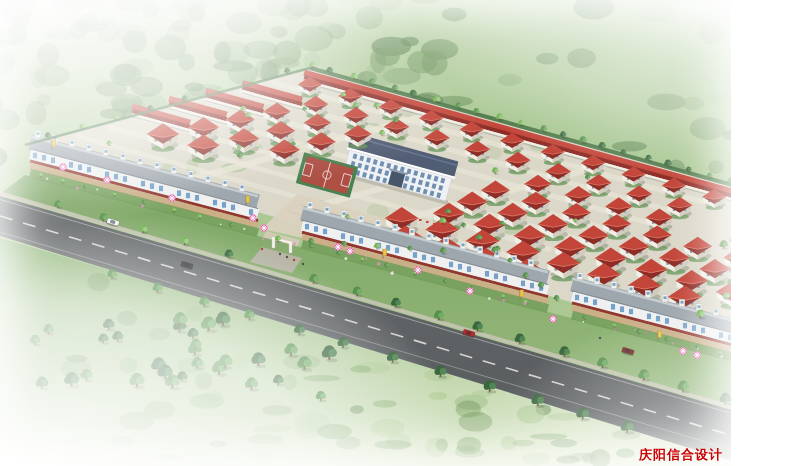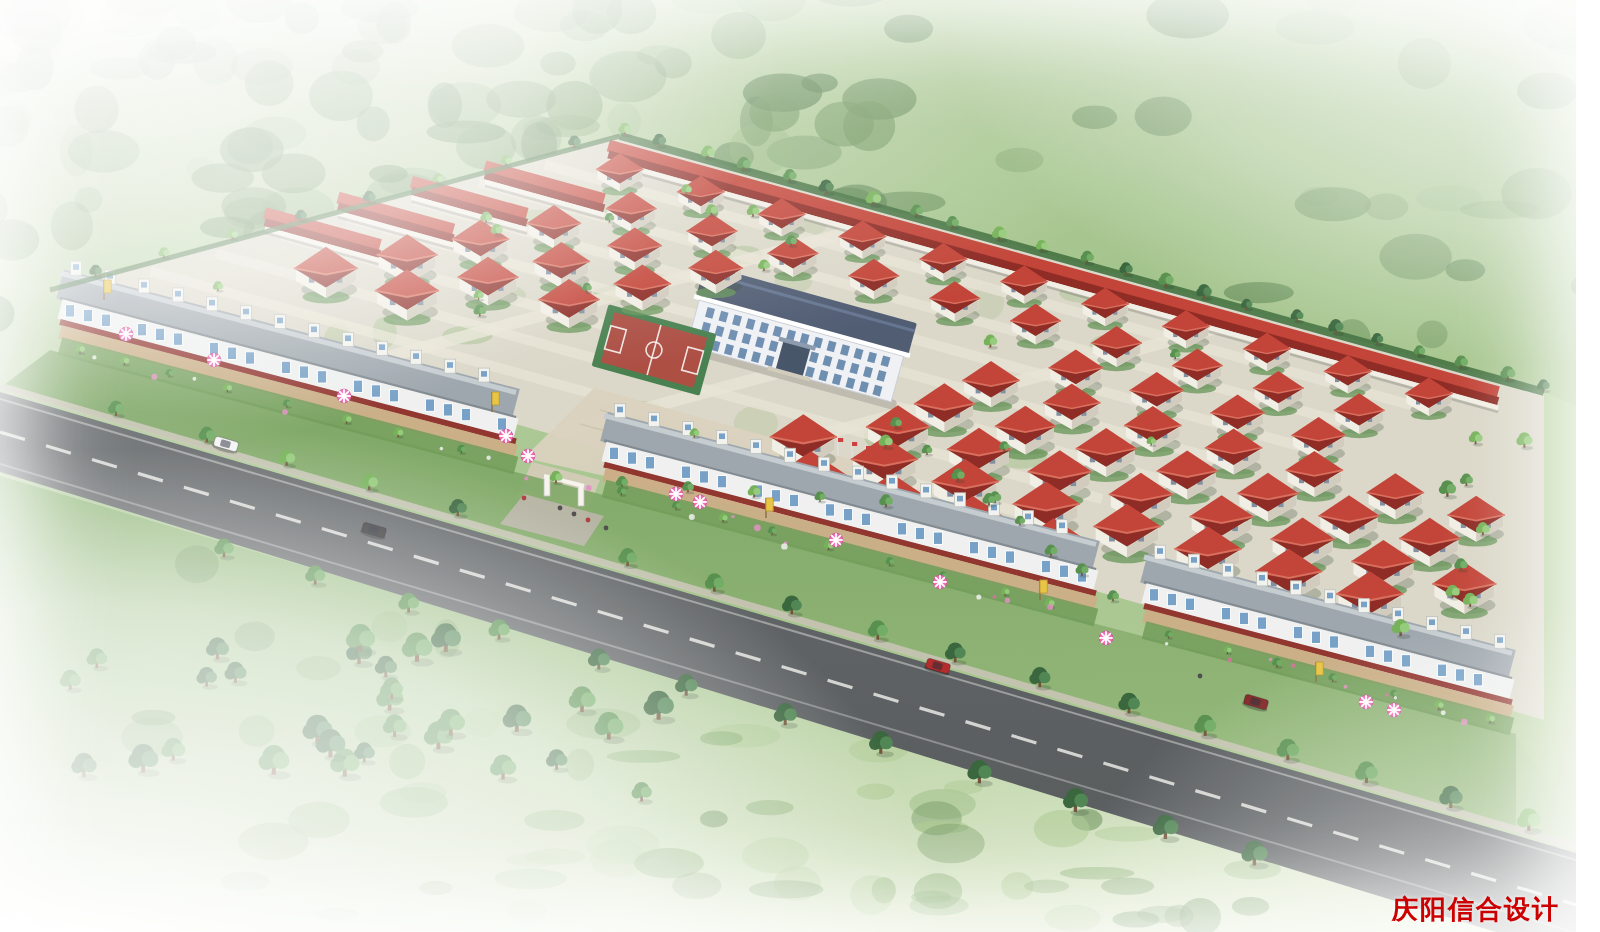--- a/index.html
+++ b/index.html
@@ -1,16 +1,16 @@
 <!DOCTYPE html>
 <html><head>
 <meta charset="utf-8">
 <style>
   html,body{margin:0;padding:0;background:#ffffff;}
-  .stage{position:relative;width:788px;height:466px;overflow:hidden;background:#fef9c3;
+  .stage{position:relative;width:731px;height:466px;overflow:hidden;background:#fef9c3;
          font-family:"DejaVu Sans","Liberation Sans",sans-serif;}
   .stage svg{position:absolute;left:0;top:0;}
   .mist{position:absolute;left:0;top:0;width:100%;height:100%;pointer-events:none;}
   .mist-tl{background:radial-gradient(ellipse 480px 300px at 6% 2%, rgba(255,255,255,.92) 0%, rgba(255,255,255,.5) 45%, rgba(255,255,255,0) 72%);}
   .mist-bl{background:radial-gradient(ellipse 580px 360px at 5% 102%, rgba(255,255,255,.96) 0%, rgba(255,255,255,.6) 48%, rgba(255,255,255,0) 75%);}
   .mist-tr{background:radial-gradient(ellipse 430px 260px at 98% 0%, rgba(255,255,255,.88) 0%, rgba(255,255,255,.4) 45%, rgba(255,255,255,0) 70%);}
   .mist-br{background:radial-gradient(ellipse 360px 230px at 101% 102%, rgba(255,255,255,.72) 0%, rgba(255,255,255,.25) 50%, rgba(255,255,255,0) 75%);}
   .mist-forest{background:radial-gradient(ellipse 520px 230px at 30% 6%, rgba(255,255,255,.45) 0%, rgba(255,255,255,0) 70%);}
   .mist-frame{box-shadow:inset 0 0 46px 16px rgba(255,255,255,.9);}
   .mist-veil{background:rgba(255,255,255,.06);}

